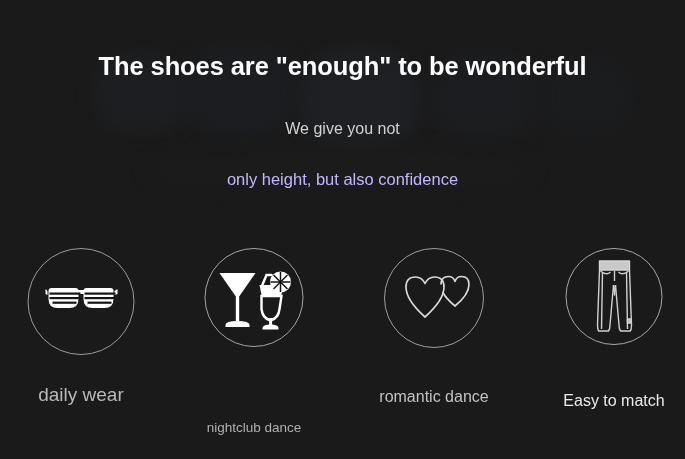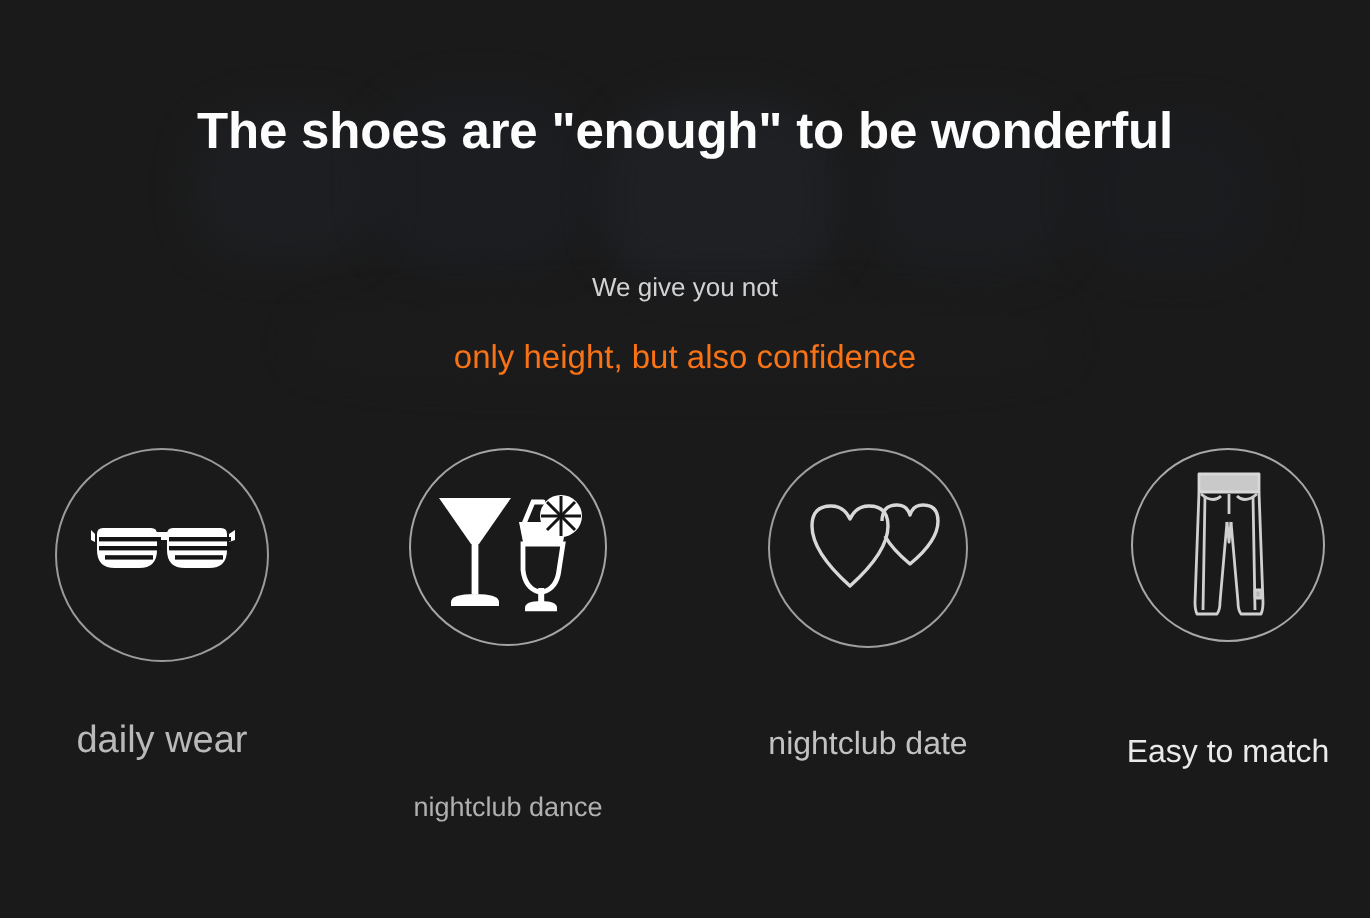--- a/index.html
+++ b/index.html
@@ -45,28 +45,28 @@
     white-space: nowrap;
   }
   .subline {
     position: absolute;
     left: 0; right: 0;
     text-align: center;
     color: #d2d2d2;
     font-weight: normal;
     white-space: nowrap;
   }
-  .sub1 { top: 136px; font-size: 13px; }
-  .sub2 { top: 170px; font-size: 16.5px; color: #f97316; }
+  .sub1 { top: 120px; font-size: 16px; }
+  .sub2 { top: 170px; font-size: 16.5px; color: #c4b5fd; }
 
   
   .row {
     position: absolute;
     left: 0;
-    top: 224px;
+    top: 248px;
     width: 564px;
     height: 190px;
   }
   .cell {
     position: absolute;
     top: 0;
     width: 172px;
     height: 190px;
   }
   .c0 { left: -5px; }
@@ -188,21 +188,21 @@
           <svg width="72" height="54" viewBox="0 0 72 54" aria-hidden="true">
             <g fill="none" stroke="#d8d8d8" stroke-width="1.7" stroke-linejoin="round">
 
               <path d="M43 13.5 q0 -8 7.5 -8 q5 0 6.5 5 q1.5 -5 6.5 -5 q7.5 0 7.5 8 q0 10 -14 21.5 q-9 -7.5 -12.5 -14"></path>
 
               <path d="M8 16 q0 -10 9.5 -10 q6.5 0 9.5 6.5 q3 -6.5 9.5 -6.5 q9.5 0 9.5 10 q0 13 -19 30 q-19 -17 -19 -30 z"></path>
             </g>
           </svg>
         </div>
       </div>
-      <div class="cap cap2">nightclub date</div>
+      <div class="cap cap2">romantic dance</div>
     </div>
 
     <div class="cell c3">
       <div class="circle-wrap">
         <div class="circle" style="width:97px;height:97px;border-color:#a8a8a8;">
           <svg width="50" height="76" viewBox="0 0 50 76" aria-hidden="true">
             <g stroke="#d0d0d0" stroke-width="1.4" fill="none" stroke-linejoin="round">
 
               <path d="M10 2 h30 v9 h-30 z" fill="#c9c9c9" stroke="#d8d8d8"></path>
 

